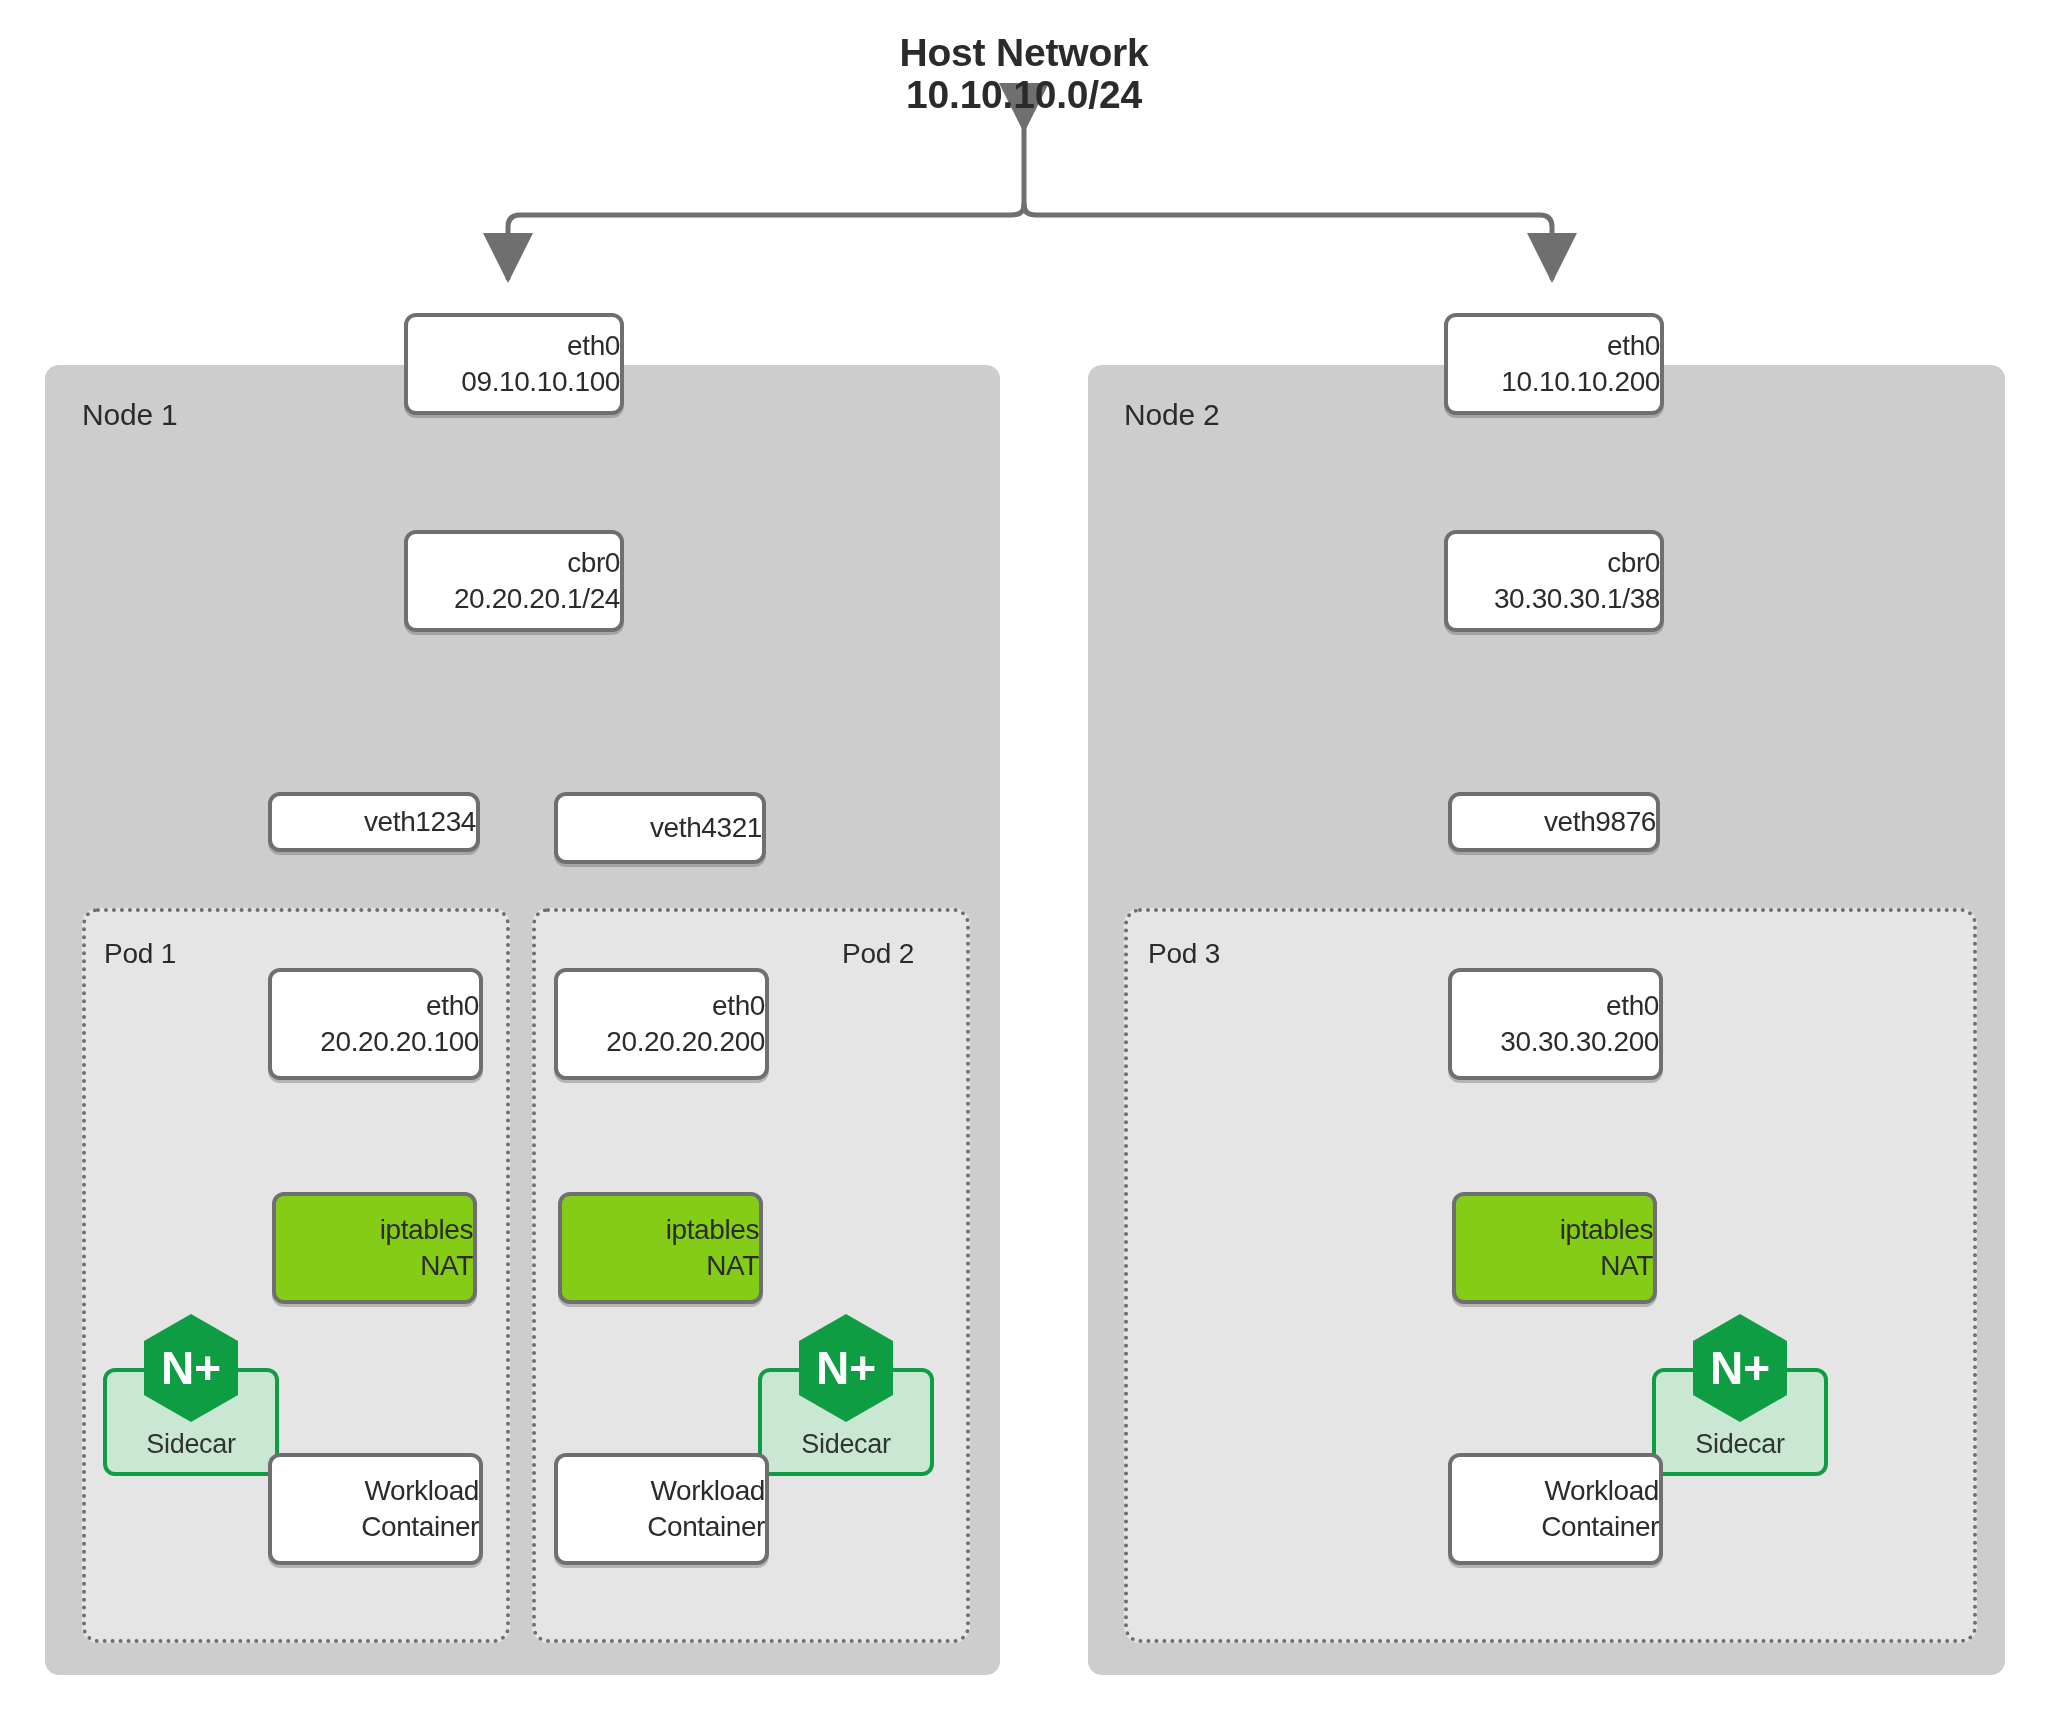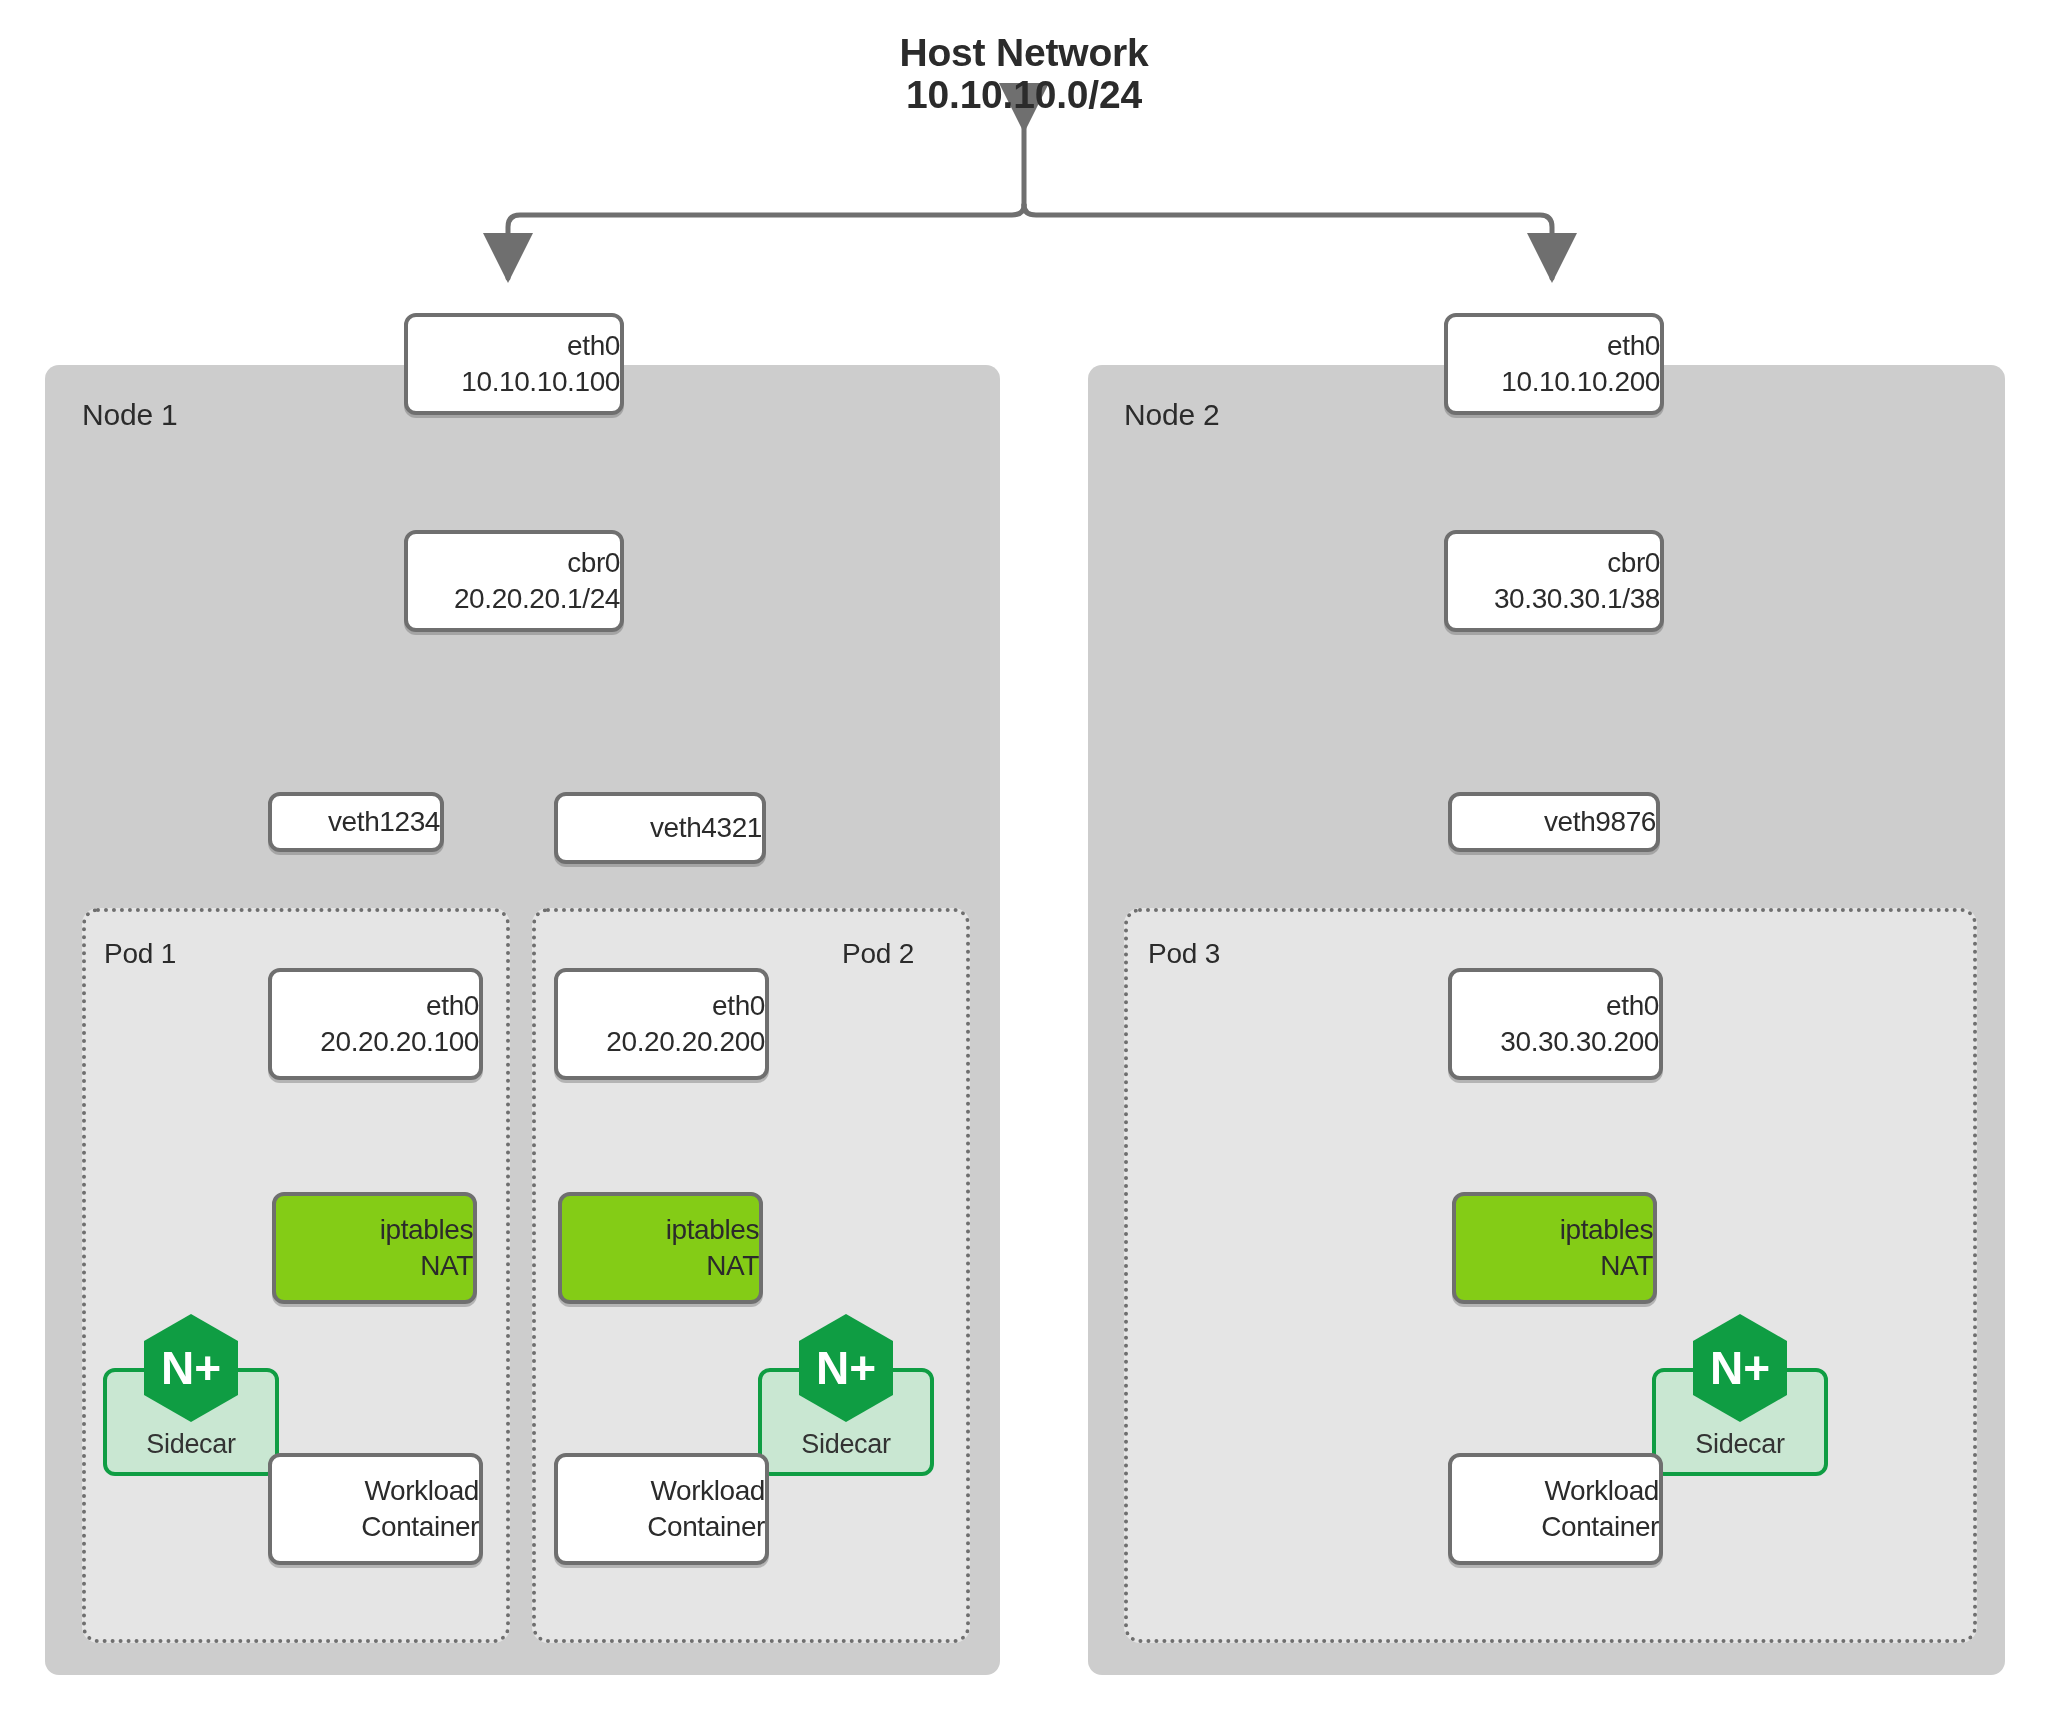--- a/index.html
+++ b/index.html
@@ -88,29 +88,29 @@
   <div class="host-title" style="left:774px;top:32px;width:500px;">
     <div>Host Network</div>
     <div>10.10.10.0/24</div>
   </div>
 
   <div class="node-box" style="left:45px;top:365px;width:955px;height:1310px;"></div>
   <div class="node-label" style="left:82px;top:398px;">Node 1</div>
 
   <div class="nbox" style="left:404px;top:313px;width:220px;height:102px;">
     <div class="l1">eth0</div>
-    <div class="l2">10.10.10.100</div>
+    <div class="l2">09.10.10.100</div>
   </div>
 
   <div class="nbox" style="left:404px;top:530px;width:220px;height:102px;">
     <div class="l1">cbr0</div>
     <div class="l2">20.20.20.1/24</div>
   </div>
 
-  <div class="nbox" style="left:268px;top:792px;width:176px;height:60px;">
+  <div class="nbox" style="left:268px;top:792px;width:212px;height:60px;">
     <div class="l1">veth1234</div>
   </div>
   <div class="nbox" style="left:554px;top:792px;width:212px;height:72px;">
     <div class="l1">veth4321</div>
   </div>
 
   <div class="pod-box" style="left:82px;top:908px;width:420px;height:727px;"></div>
   <div class="pod-label" style="left:104px;top:938px;">Pod 1</div>
 
   <div class="nbox" style="left:268px;top:968px;width:215px;height:112px;">

